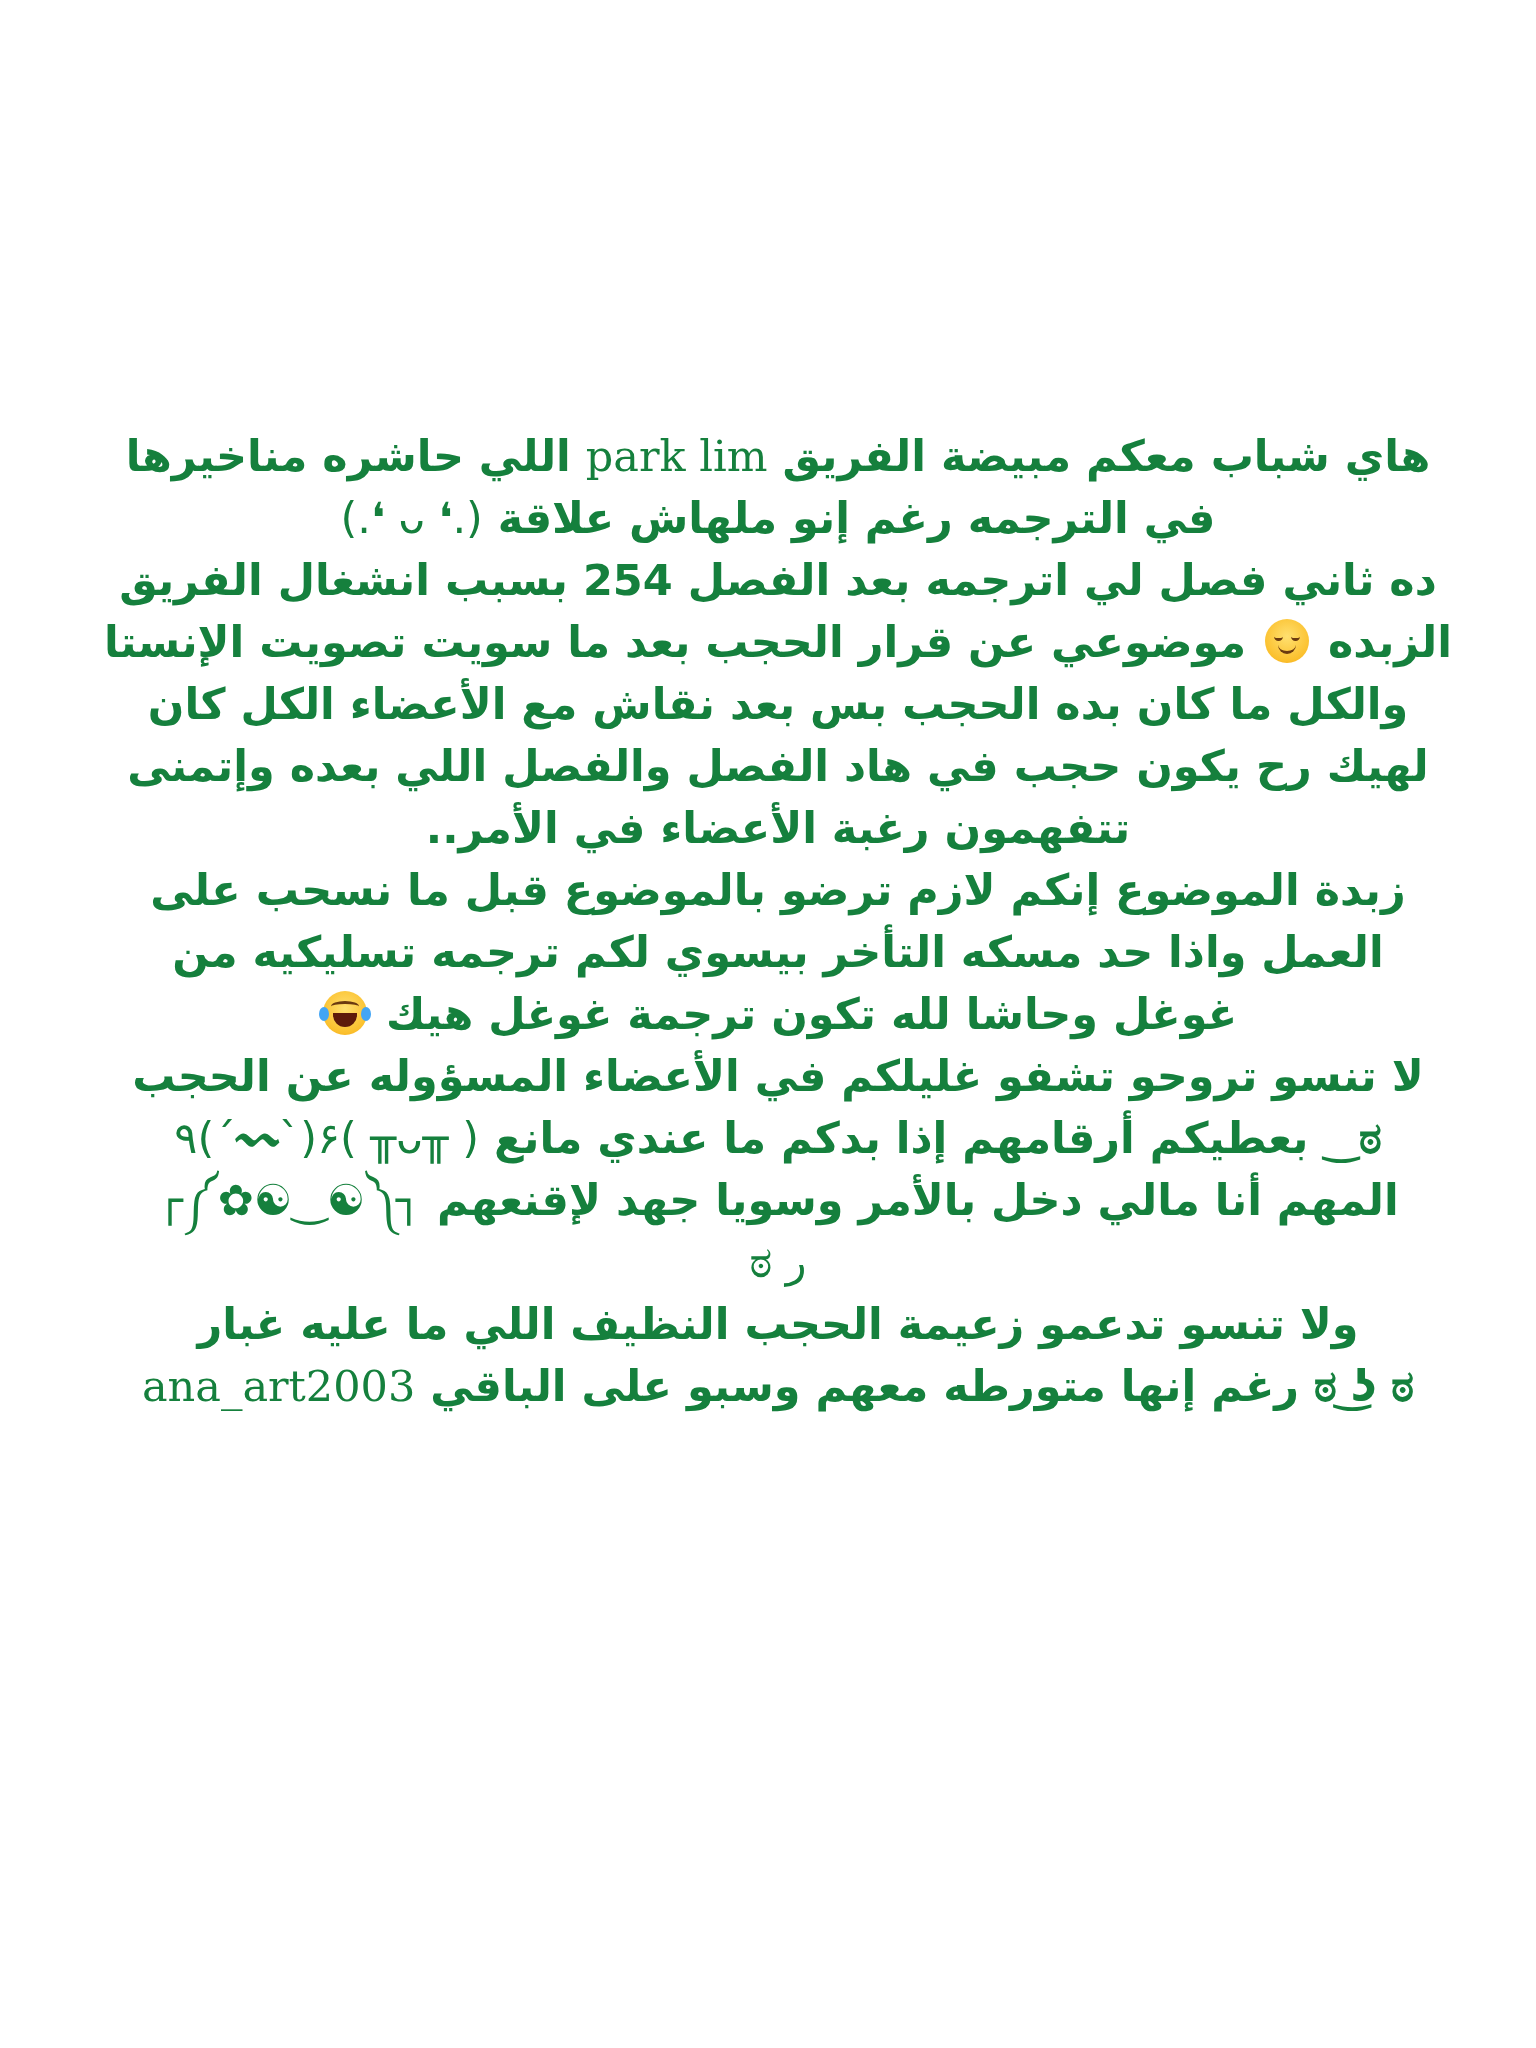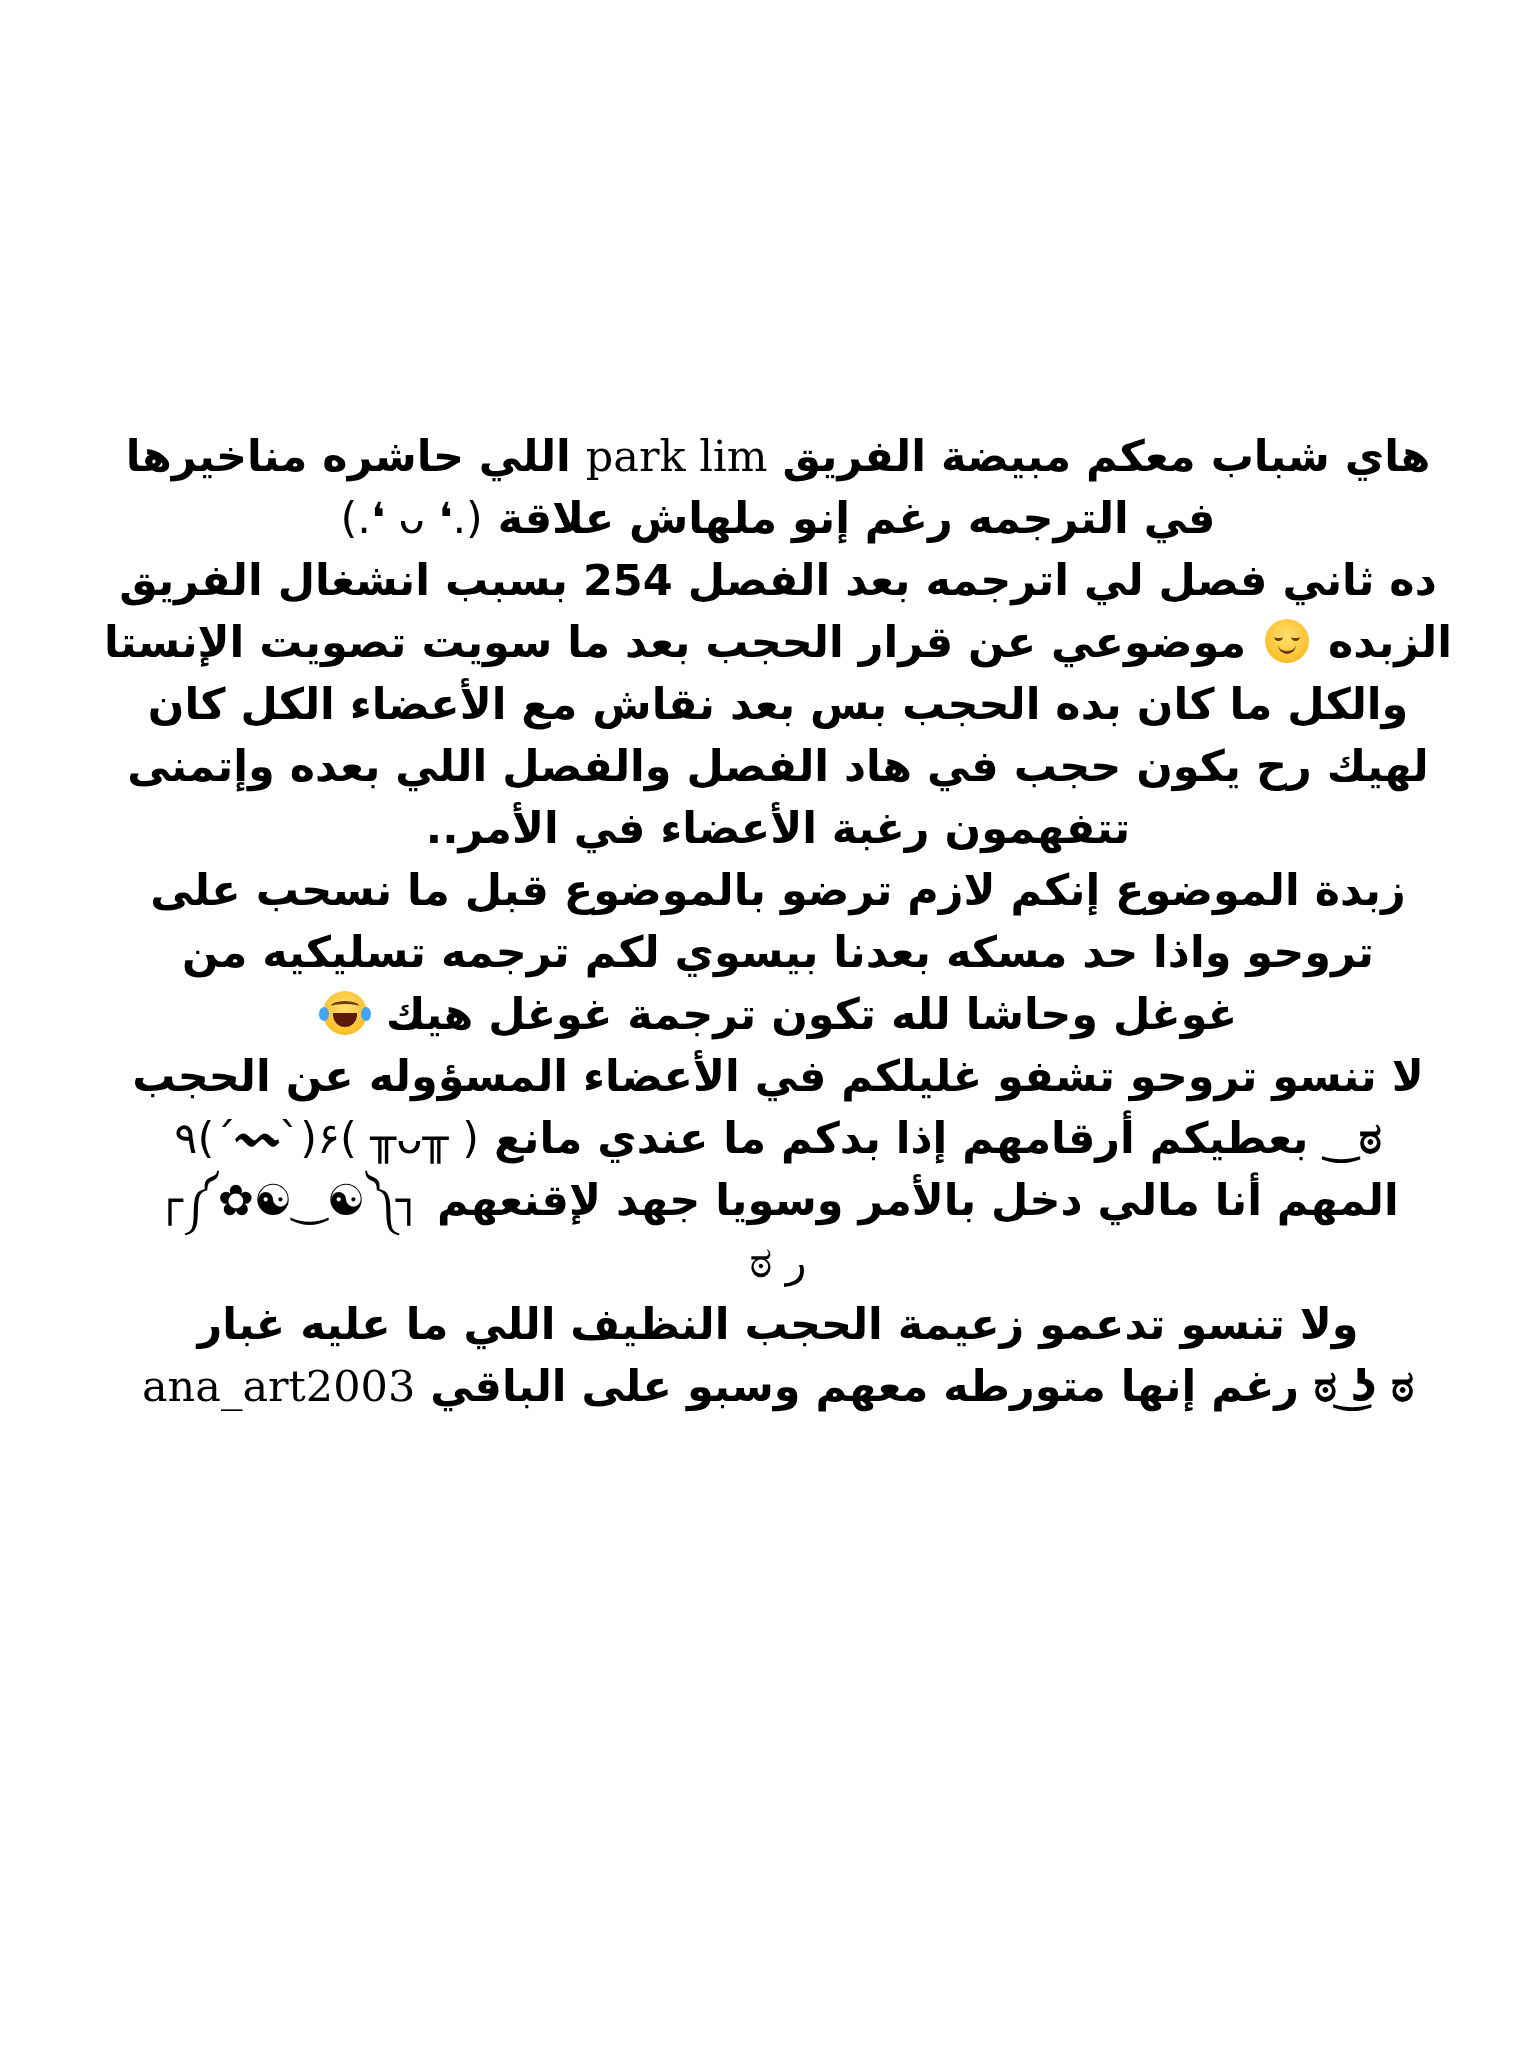--- a/index.html
+++ b/index.html
@@ -17,21 +17,21 @@
       position: absolute;
       left: 90px;
       right: 70px;
       top: 425px;
       direction: rtl;
       text-align: center;
       font-family: "DejaVu Sans", sans-serif;
       font-weight: bold;
       font-size: 43px;
       line-height: 62px;
-      color: #000000;
+      color: #15803d;
     }
     .line {
       display: block;
       white-space: nowrap;
     }
     .emoji {
       display: inline-block;
       width: 44px;
       height: 44px;
       border-radius: 50%;
@@ -110,21 +110,21 @@
 
 <div class="note">
   <span class="line"><span>هاي شباب معكم مبيضة الفريق </span><span class="latin">park lim</span><span> اللي حاشره مناخيرها</span></span>
   <span class="line"><span>في الترجمه رغم إنو ملهاش علاقة </span><span class="kao">(.❛ ᴗ ❛.)</span></span>
   <span class="line">ده ثاني فصل لي اترجمه بعد الفصل 254 بسبب انشغال الفريق</span>
   <span class="line"><span>الزبده </span><span class="emoji relieved"><span class="eye2"></span></span><span> موضوعي عن قرار الحجب بعد ما سويت تصويت الإنستا</span></span>
   <span class="line">والكل ما كان بده الحجب بس بعد نقاش مع الأعضاء الكل كان</span>
   <span class="line">لهيك رح يكون حجب في هاد الفصل والفصل اللي بعده وإتمنى</span>
   <span class="line">تتفهمون رغبة الأعضاء في الأمر..</span>
   <span class="line">زبدة الموضوع إنكم لازم ترضو بالموضوع قبل ما نسحب على</span>
-  <span class="line">تروحو واذا حد مسكه بعدنا بيسوي لكم ترجمه تسليكيه من</span>
+  <span class="line">العمل واذا حد مسكه التأخر بيسوي لكم ترجمه تسليكيه من</span>
   <span class="line"><span>غوغل وحاشا لله تكون ترجمة غوغل هيك </span><span class="emoji joy"><span class="eyes"></span><span class="mouth"></span><span class="tearL"></span><span class="tearR"></span></span></span>
   <span class="line">لا تنسو تروحو تشفو غليلكم في الأعضاء المسؤوله عن الحجب</span>
   <span class="line"><span>ಠ‿ بعطيكم أرقامهم إذا بدكم ما عندي مانع </span><span class="kao">٩(ˊ〰ˋ)۶( ╥ᴗ╥ )</span></span>
   <span class="line"><span>المهم أنا مالي دخل بالأمر وسويا جهد لإقنعهم </span><span class="kao">┌༼✿☯‿☯༽┐</span></span>
   <span class="line kao">ಠ ر</span>
   <span class="line">ولا تنسو تدعمو زعيمة الحجب النظيف اللي ما عليه غبار</span>
   <span class="line"><span>ಠ ͜ʖ ಠ رغم إنها متورطه معهم وسبو على الباقي </span><span class="latin">ana_art2003</span></span>
 </div>
 
 </body></html>

